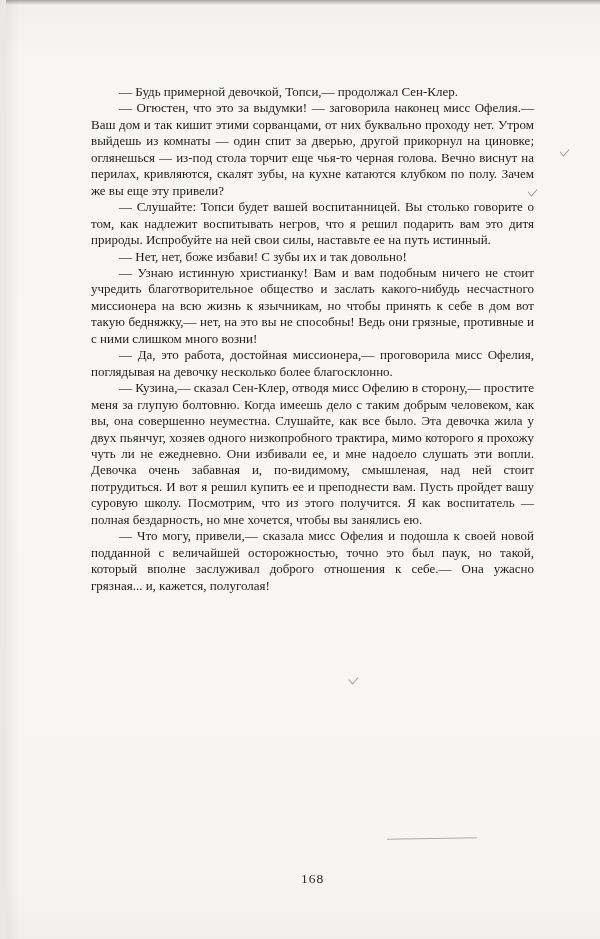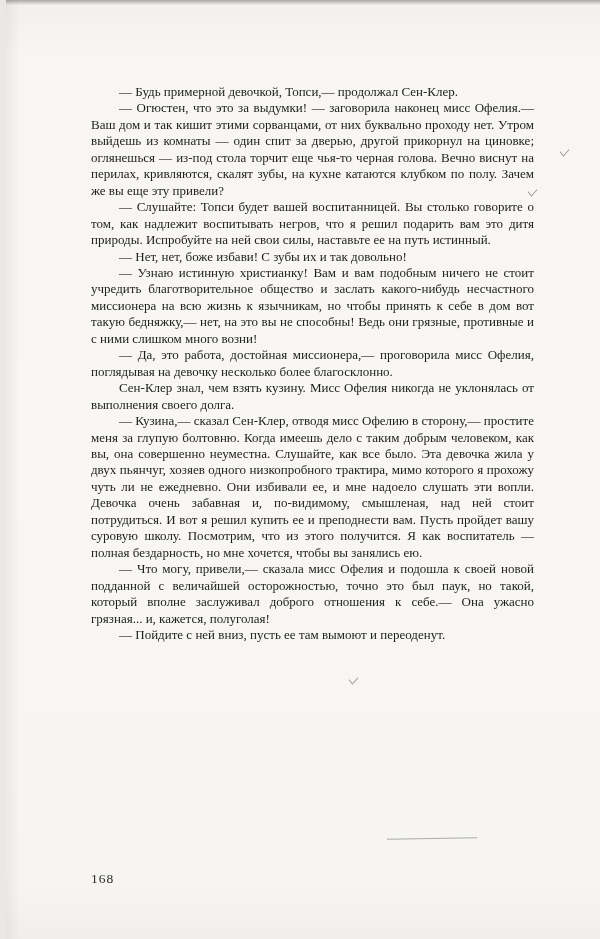--- a/index.html
+++ b/index.html
@@ -53,20 +53,21 @@
   .text-block p {
     margin: 0;
     text-indent: 28px;
     hyphens: auto;
   }
   .page-number {
     position: absolute;
     top: 871px;
     left: 85px;
     width: 443px;
+    text-align: center;
     font-size: 13.5px;
     letter-spacing: 1px;
     color: #2a2a2e;
   }
   
   .pencil-check {
     position: absolute;
     width: 8px;
     height: 5px;
     border-left: 1.4px solid rgba(85,85,100,0.55);
@@ -93,24 +94,22 @@
 
 <div class="paper">
 
   <div class="text-block">
     <p>— Будь примерной девочкой, Топси,— продолжал Сен-Клер.</p>
     <p>— Огюстен, что это за выдумки! — заговорила наконец мисс Офелия.— Ваш дом и так кишит этими сорванцами, от них буквально проходу нет. Утром выйдешь из комнаты — один спит за дверью, другой прикорнул на циновке; оглянешься — из-под стола торчит еще чья-то черная голова. Вечно виснут на перилах, кривляются, скалят зубы, на кухне катаются клубком по полу. Зачем же вы еще эту привели?</p>
     <p>— Слушайте: Топси будет вашей воспитанницей. Вы столько говорите о том, как надлежит воспитывать негров, что я решил подарить вам это дитя природы. Испробуйте на ней свои силы, наставьте ее на путь истинный.</p>
     <p>— Нет, нет, боже избави! С зубы их и так довольно!</p>
     <p>— Узнаю истинную христианку! Вам и вам подобным ничего не стоит учредить благотворительное общество и заслать какого-нибудь несчастного миссионера на всю жизнь к язычникам, но чтобы принять к себе в дом вот такую бедняжку,— нет, на это вы не способны! Ведь они грязные, противные и с ними слишком много возни!</p>
     <p>— Да, это работа, достойная миссионера,— проговорила мисс Офелия, поглядывая на девочку несколько более благосклонно.</p>
-    <p>Сен-Клер знал, чем взять кузину. Мисс Офелия никогда не уклонялась от выполнения своего долга.</p>
     <p>— Кузина,— сказал Сен-Клер, отводя мисс Офелию в сторону,— простите меня за глупую болтовню. Когда имеешь дело с таким добрым человеком, как вы, она совершенно неуместна. Слушайте, как все было. Эта девочка жила у двух пьянчуг, хозяев одного низкопробного трактира, мимо которого я прохожу чуть ли не ежедневно. Они избивали ее, и мне надоело слушать эти вопли. Девочка очень забавная и, по-видимому, смышленая, над ней стоит потрудиться. И вот я решил купить ее и преподнести вам. Пусть пройдет вашу суровую школу. Посмотрим, что из этого получится. Я как воспитатель — полная бездарность, но мне хочется, чтобы вы занялись ею.</p>
     <p>— Что могу, привели,— сказала мисс Офелия и подошла к своей новой подданной с величайшей осторожностью, точно это был паук, но такой, который вполне заслуживал доброго отношения к себе.— Она ужасно грязная... и, кажется, полуголая!</p>
-    <p>— Пойдите с ней вниз, пусть ее там вымоют и переоденут.</p>
   </div>
 
   <div class="pencil-check c1"></div>
   <div class="pencil-check c2"></div>
   <div class="pencil-check c3"></div>
   <div class="pencil-underline"></div>
 
   <div class="page-number">168</div>
 
 </div>

